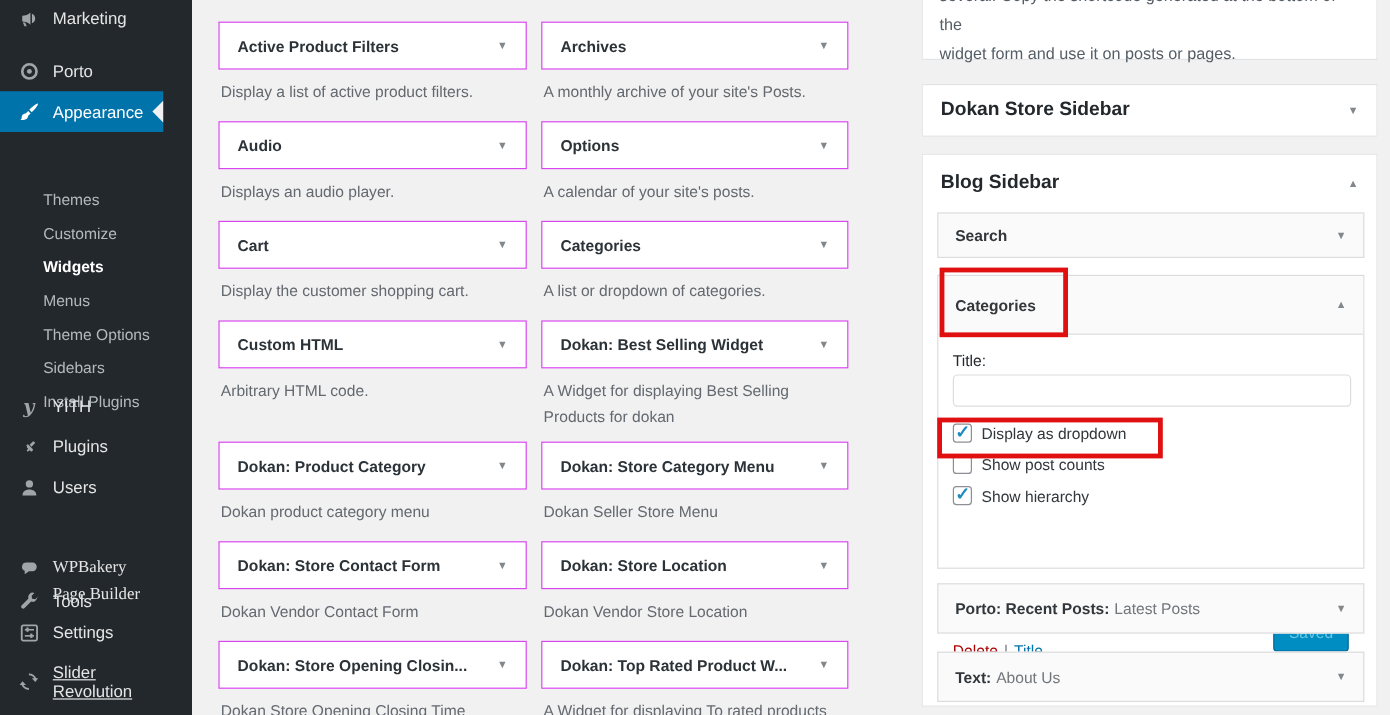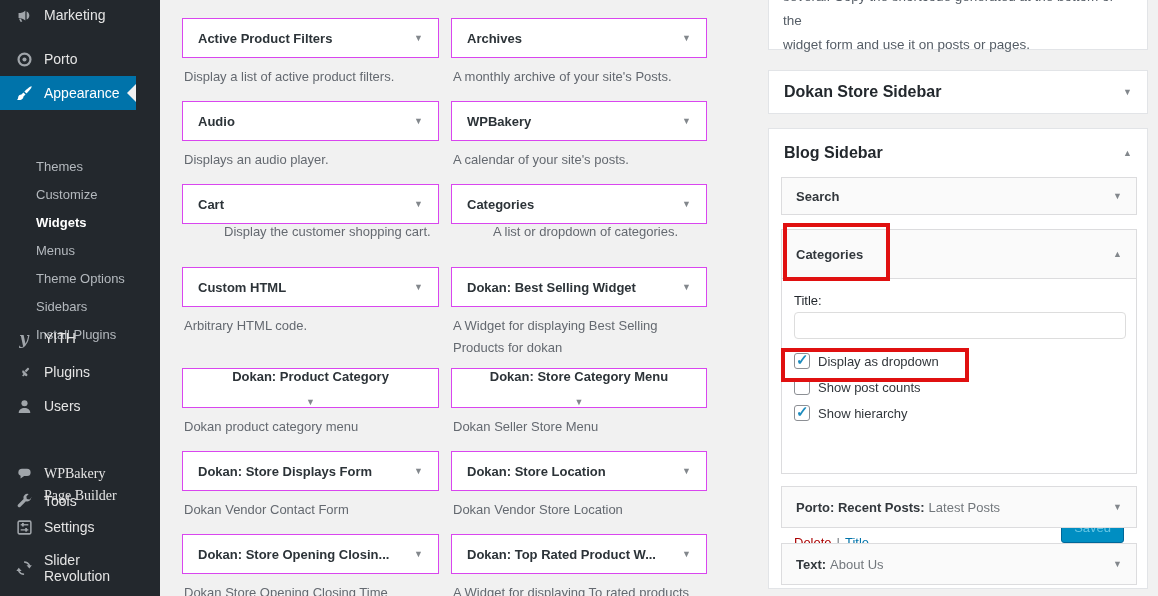--- a/index.html
+++ b/index.html
@@ -19,34 +19,34 @@
   .mi-appearance svg { fill:#ffffff; }
   .mi-appearance::after { content:""; position:absolute; right:0; top:50%; margin-top:-9px;
       border:9px solid transparent; border-right-color:#f1f1f1; }
   .submenu-item { position:absolute; left:0; width:160px; height:28px; line-height:28px;
       padding-left:36px; color:#b4b9be; font-size:13px; cursor:pointer;margin-top:36px; }
   .sm-0 { top:117px; } .sm-1 { top:145px; } .sm-2 { top:173px; color:#fff; font-weight:bold; }
   .sm-3 { top:201px; } .sm-4 { top:229px; } .sm-5 { top:257px; } .sm-6 { top:285px; }
   .mi-yith { top:324px; } .mi-plugins { top:358px; } .mi-users { top:392px; } .mi-tools { top:450px;margin-top:37px; }
   .mi-wpbakery { top:462px; height:44px; align-items:flex-start; padding-top:1px;font-family:Liberation Serif, serif; }
   .mi-wpbakery .mi-label { line-height:22px; width:112px; }
-  .mi-settings { top:513px; } .mi-slider { top:554px; }
+  .mi-settings { top:513px; } .mi-slider { top:554px;text-decoration:underline; }
   .yith-glyph { font-family:"DejaVu Serif", serif; font-style:italic; font-weight:bold; font-size:16px; color:#a0a5aa; }
 
   
   .wcol { position:absolute; top:0; height:596px; }
   #col1 { left:182px; width:257px; }
   #col2 { left:451px; width:256px; }
   .wcard { position:absolute; left:0; width:100%; height:40px; background:#fff; border:1px solid #d946ef;
            display:flex; align-items:center; justify-content:space-between; padding:0 15px; cursor:move; }
   .wcard .wtitle { font-weight:bold; font-size:13px; color:#2c3338; }
   .wdesc { position:absolute; left:2px; width:100%; color:#646970; font-size:13px; line-height:22px; }
   .r1 { top:18px; } .r2 { top:101px; } .r3 { top:184px; } .r4 { top:267px; }
-  .r5 { top:368px;flex-direction:column; } .r6 { top:451px; } .r7 { top:534px; }
-  .d1 { top:66px; } .d2 { top:149px; } .d3 { top:221px;margin-left:40px; } .d4 { top:315px; }
+  .r5 { top:368px; } .r6 { top:451px; } .r7 { top:534px; }
+  .d1 { top:66px; } .d2 { top:149px; } .d3 { top:232px; } .d4 { top:315px; }
   .d5 { top:416px; } .d6 { top:499px; } .d7 { top:582px; }
   .arrow { font-size:9px; color:#82878c; cursor:pointer; line-height:1; }
   .arrow-down::after { content:"▼"; }
   .arrow-up::after { content:"▲"; }
 
   
   #right-panel { position:absolute; left:768px; top:0; width:380px; height:700px; }
   .panel-card { position:absolute; left:0; width:380px; background:#fff; border:1px solid #e2e4e7; }
   #notice-card { top:-60px; height:110px; }
   #notice-card p { margin:44px 14px 0 14px; line-height:24px; color:#555d66; font-size:13.5px; }
@@ -232,41 +232,41 @@
       </div>
       <p class="wdesc d4">Arbitrary HTML code.</p>
 
       <div class="wcard r5">
         <span class="wtitle">Dokan: Product Category</span>
         <span class="arrow arrow-down"></span>
       </div>
       <p class="wdesc d5">Dokan product category menu</p>
 
       <div class="wcard r6">
-        <span class="wtitle">Dokan: Store Displays Form</span>
+        <span class="wtitle">Dokan: Store Contact Form</span>
         <span class="arrow arrow-down"></span>
       </div>
       <p class="wdesc d6">Dokan Vendor Contact Form</p>
 
       <div class="wcard r7">
         <span class="wtitle">Dokan: Store Opening Closin...</span>
         <span class="arrow arrow-down"></span>
       </div>
       <p class="wdesc d7">Dokan Store Opening Closing Time</p>
     </section>
 
     <section class="wcol" id="col2">
       <div class="wcard r1">
         <span class="wtitle">Archives</span>
         <span class="arrow arrow-down"></span>
       </div>
       <p class="wdesc d1">A monthly archive of your site's Posts.</p>
 
       <div class="wcard r2">
-        <span class="wtitle">WPBakery</span>
+        <span class="wtitle">Options</span>
         <span class="arrow arrow-down"></span>
       </div>
       <p class="wdesc d2">A calendar of your site's posts.</p>
 
       <div class="wcard r3">
         <span class="wtitle">Categories</span>
         <span class="arrow arrow-down"></span>
       </div>
       <p class="wdesc d3">A list or dropdown of categories.</p>
 

